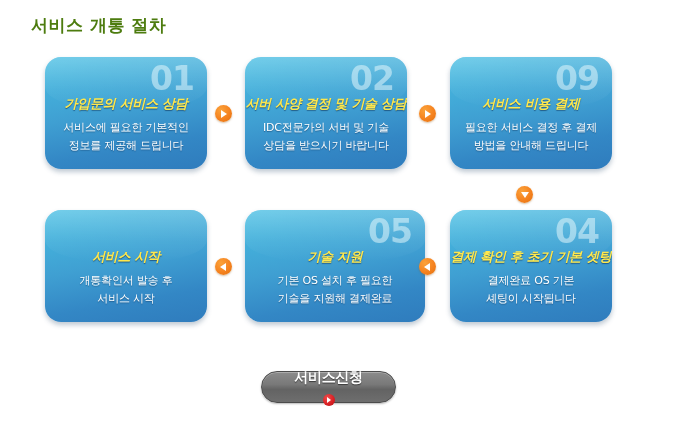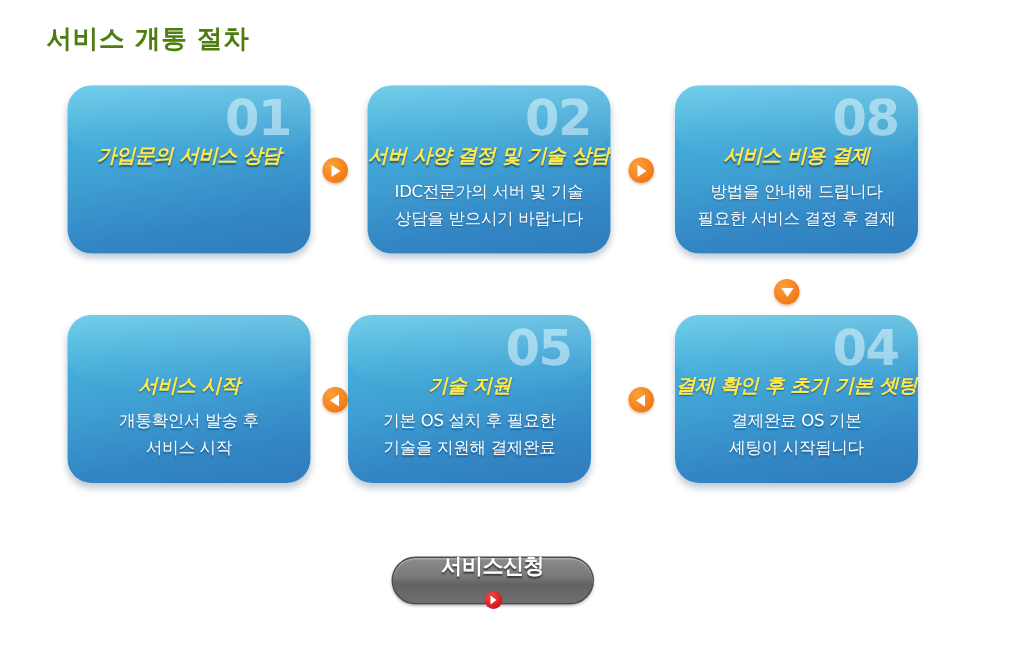--- a/index.html
+++ b/index.html
@@ -106,21 +106,21 @@
     letter-spacing: -0.2px;
   }
   .card-desc span { display: block; }
 
   
   .card-1 { left: 45px;  top: 57px; }
   .card-2 { left: 245px; top: 57px; }
   .card-3 { left: 450px; top: 57px; }
   
   .card-6 { left: 45px;  top: 210px; }
-  .card-5 { left: 232px; top: 210px; }
+  .card-5 { left: 245px; top: 210px; padding-left: 18px; }
   .card-4 { left: 450px; top: 210px; }
 
   
   .arrow {
     position: absolute;
     width: 17px;
     height: 17px;
     border-radius: 50%;
     background: radial-gradient(circle at 35% 30%, #fba23a 0%, #f5821f 55%, #e2700c 100%);
     box-shadow: 0 1px 2px rgba(150, 90, 20, 0.4);
@@ -203,37 +203,41 @@
 </head>
 <body>
 
 <div class="page-title">서비스 개통 절차</div>
 
 <div class="flow">
 
   <div class="card card-1">
     <div class="card-number">01</div>
     <div class="card-heading">가입문의 서비스 상담</div>
+    <div class="card-desc">
+      <span>서비스에 필요한 기본적인</span>
+      <span>정보를 제공해 드립니다</span>
+    </div>
   </div>
 
   <div class="card card-2">
     <div class="card-number">02</div>
     <div class="card-heading">서버 사양 결정 및 기술 상담</div>
     <div class="card-desc">
       <span>IDC전문가의 서버 및 기술</span>
       <span>상담을 받으시기 바랍니다</span>
     </div>
   </div>
 
   <div class="card card-3">
-    <div class="card-number">08</div>
+    <div class="card-number">09</div>
     <div class="card-heading">서비스 비용 결제</div>
     <div class="card-desc">
+      <span>필요한 서비스 결정 후 결제</span>
       <span>방법을 안내해 드립니다</span>
-      <span>필요한 서비스 결정 후 결제</span>
     </div>
   </div>
 
   <div class="card card-4">
     <div class="card-number">04</div>
     <div class="card-heading">결제 확인 후 초기 기본 셋팅</div>
     <div class="card-desc">
       <span>결제완료 OS 기본</span>
       <span>셰팅이 시작됩니다</span>
     </div>

